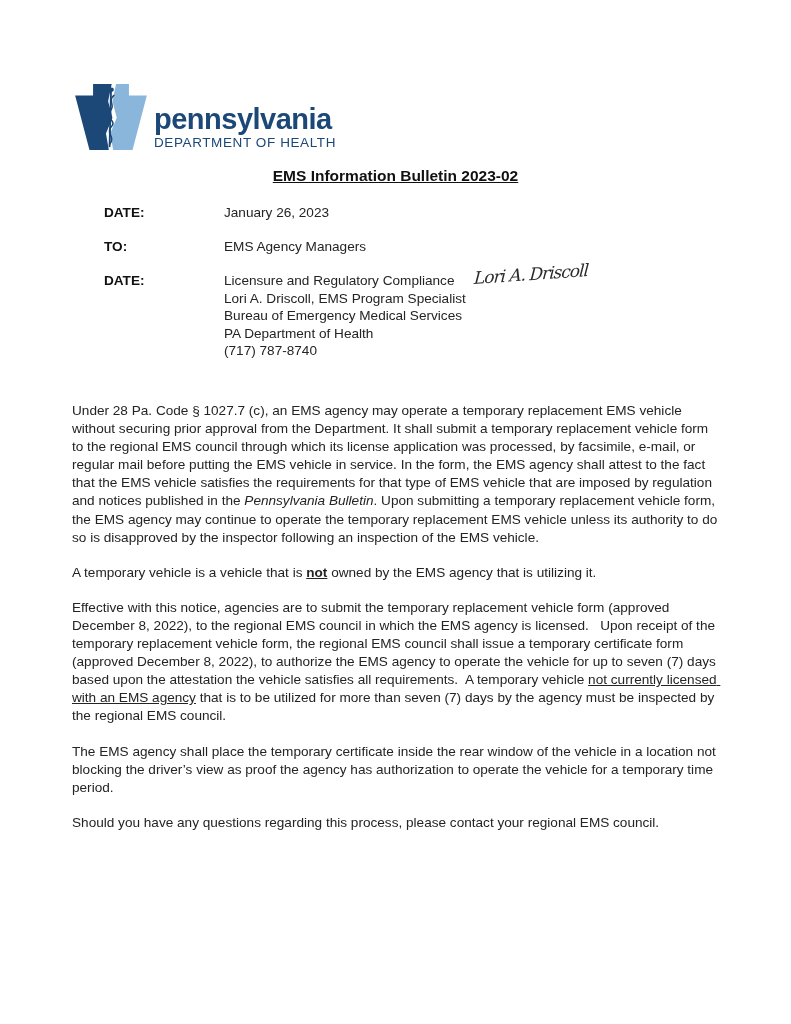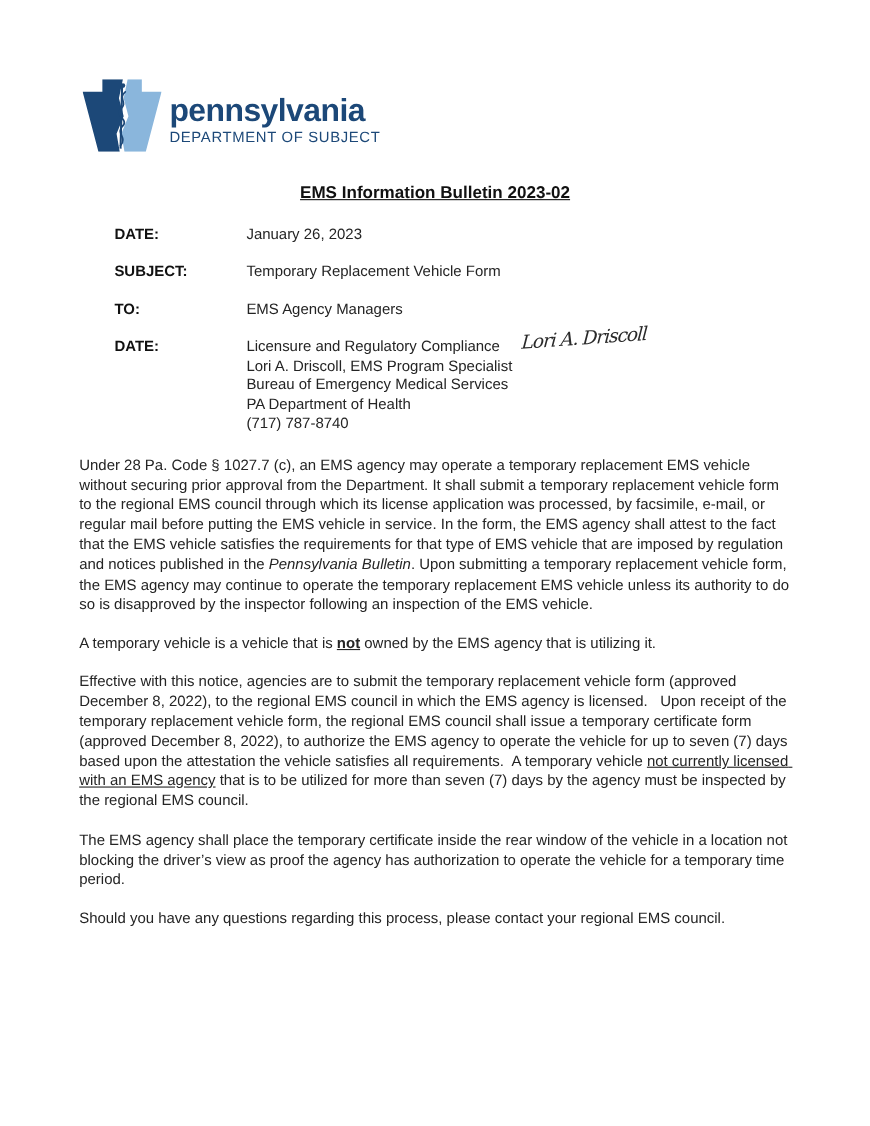--- a/index.html
+++ b/index.html
@@ -10,24 +10,24 @@
     height: 1024px;
     background: #ffffff;
     font-family: "Liberation Sans", "DejaVu Sans", sans-serif;
     color: #242424;
     overflow: hidden;
   }
 
   
   .logo {
     position: absolute;
-    top: 72px;
+    top: 84px;
     left: 75px;
     display: flex;
-    align-items: center;
+    align-items: flex-end;
   }
   .keystone { width: 72px; height: 66px; flex: 0 0 auto; }
   .logo-text { margin-left: 7px; margin-top: 8px; }
   .brand {
     font-size: 29px;
     font-weight: bold;
     color: #1c4878;
     letter-spacing: -0.5px;
     line-height: 30px;
   }
@@ -67,21 +67,21 @@
     font-family: "DejaVu Serif", serif;
     font-style: italic;
     font-size: 17px;
     color: #2a2a2a;
     letter-spacing: -1px;
     transform: rotate(-4deg) skewX(-8deg);
     white-space: nowrap;
   }
 
   
-  .body { position: absolute; top: 414px; left: 72px; width: 649px; }
+  .body { position: absolute; top: 402px; left: 72px; width: 649px; }
   .body p {
     font-size: 13.6px;
     line-height: 18.1px;
     margin-bottom: 17px;
     white-space: pre-wrap;
     text-align: left;
   }
   .it { font-style: italic; }
   .bu { font-weight: bold; text-decoration: underline; margin-top: 24px; }
   .ul { text-decoration: underline; }
@@ -97,34 +97,30 @@
       <path d="M25,0 L51,0 L46,24 L52,47 L43,69 L47,92 L20,92 L0,16 L25,16 Z" fill="#1c4878"></path>
 
       <path d="M57,0 L75,0 L75,16 L100,16 L80,92 L53,92 L49,69 L58,47 L52,24 Z" fill="#8ab6dc"></path>
 
       <line x1="50" y1="9" x2="48" y2="88" stroke="#1c4878" stroke-width="2.6"></line>
       <circle cx="51" cy="8" r="3" fill="#1c4878"></circle>
       <path d="M54,16 C44,24 58,30 48,38 C40,46 60,52 50,60 C42,68 57,74 48,84" fill="none" stroke="#1c4878" stroke-width="2.2" stroke-linecap="round"></path>
     </svg>
     <div class="logo-text">
       <div class="brand">pennsylvania</div>
-      <div class="brand-sub">DEPARTMENT OF SUBJECT</div>
+      <div class="brand-sub">DEPARTMENT OF HEALTH</div>
     </div>
   </div>
 
   <div class="title">EMS Information Bulletin 2023-02</div>
 
   <div class="meta">
     <div class="meta-row">
       <div class="meta-label">DATE:</div>
       <div class="meta-value">January 26, 2023</div>
-    </div>
-    <div class="meta-row">
-      <div class="meta-label">SUBJECT:</div>
-      <div class="meta-value">Temporary Replacement Vehicle Form</div>
     </div>
     <div class="meta-row">
       <div class="meta-label">TO:</div>
       <div class="meta-value">EMS Agency Managers</div>
     </div>
     <div class="meta-row from-row">
       <div class="meta-label">DATE:</div>
       <div class="from-lines">
         <div class="from-line">Licensure and Regulatory Compliance</div>
         <div class="from-line">Lori A. Driscoll, EMS Program Specialist</div>

